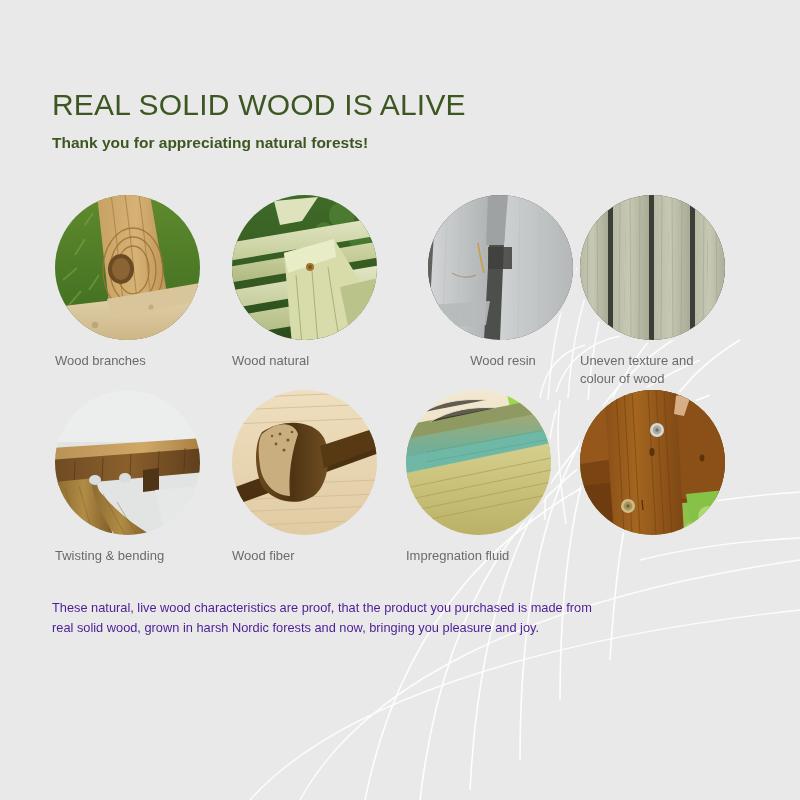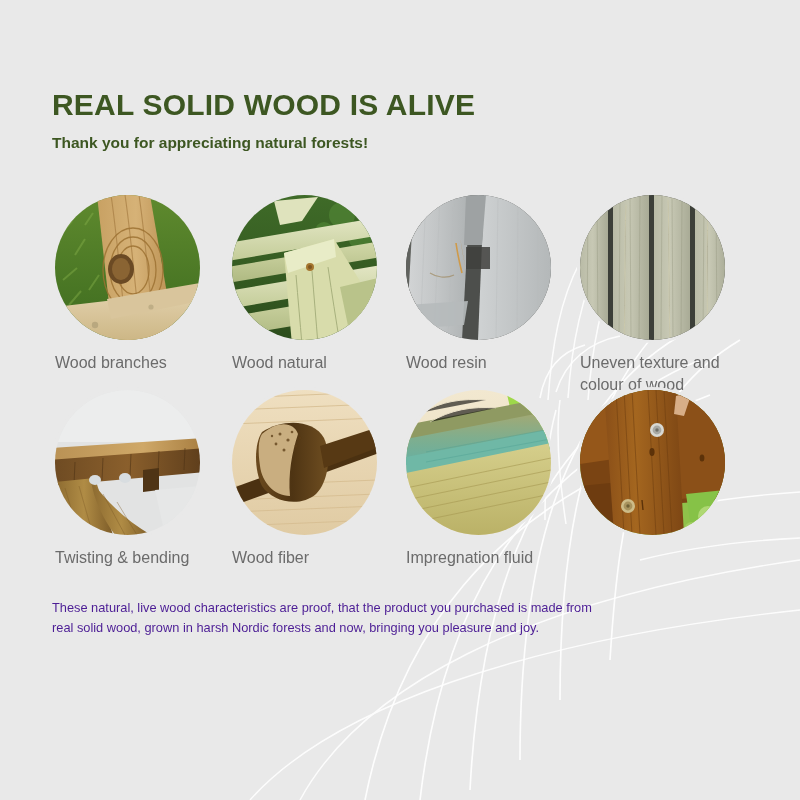--- a/index.html
+++ b/index.html
@@ -13,21 +13,21 @@
 
   #bg-curves { position:absolute; inset:0; width:800px; height:800px; z-index:0; pointer-events:none; }
 
   .page { position:relative; z-index:2; width:800px; height:800px; }
 
   
   .header { position:absolute; left:52px; top:88px; }
   .title {
     color:#3d5722;
     font-size:30px;
-    font-weight:bold;
+    font-weight:normal;
     letter-spacing:0.2px;
     line-height:1.1;
     white-space:nowrap;
   }
   .subtitle {
     color:#3d5722;
     font-size:15.5px;
     font-weight:bold;
     margin-top:13px;
     white-space:nowrap;
@@ -40,21 +40,21 @@
   .cell .circle-wrap {
     width:145px; height:145px;
     border-radius:50%;
     overflow:hidden;
     position:relative;
     box-shadow:0 0 0 3px #e9e9e9;
   }
   .cell .circle-wrap svg { display:block; width:145px; height:145px; }
   .caption {
     margin-top:12px;
-    font-size:16px;
+    font-size:13px;
     color:#6b6b6b;
     line-height:1.35;
     width:150px;
   }
   .caption.center { width:145px; }
 
   
   .footer-text {
     position:absolute;
     left:52px; top:598px;
@@ -189,21 +189,21 @@
             <path d="M96 72 C 100 100, 104 124, 108 150"></path>
           </g>
           <circle cx="78" cy="72" r="4" fill="#a5762f"></circle>
           <circle cx="78" cy="72" r="2" fill="#7e5520"></circle>
           <path d="M108 92 L150 82 L150 150 L120 150 Z" fill="#b9c38a"></path>
         </svg>
       </div>
       <div class="caption">Wood natural</div>
     </div>
 
-    <div class="cell" style="left:406px; top:195px;">
+    <div class="cell" style="left:428px; top:195px;text-align:center;">
       <div class="circle-wrap">
         <svg viewBox="0 0 145 145">
           <defs>
             <linearGradient id="g3a" x1="0" y1="0" x2="1" y2="0">
               <stop offset="0" stop-color="#d3d5d6"></stop>
                 <stop offset="0.5" stop-color="#c2c5c6"></stop>
                 <stop offset="1" stop-color="#aeb2b3"></stop>
             </linearGradient>
             <linearGradient id="g3b" x1="0" y1="0" x2="1" y2="0">
               <stop offset="0" stop-color="#cfd2d3"></stop>

